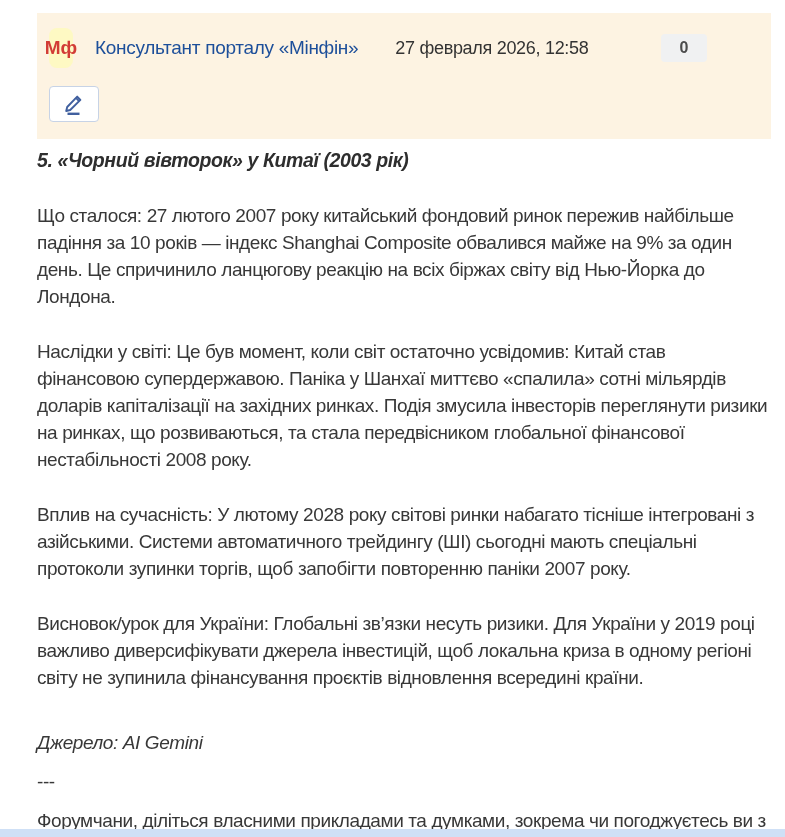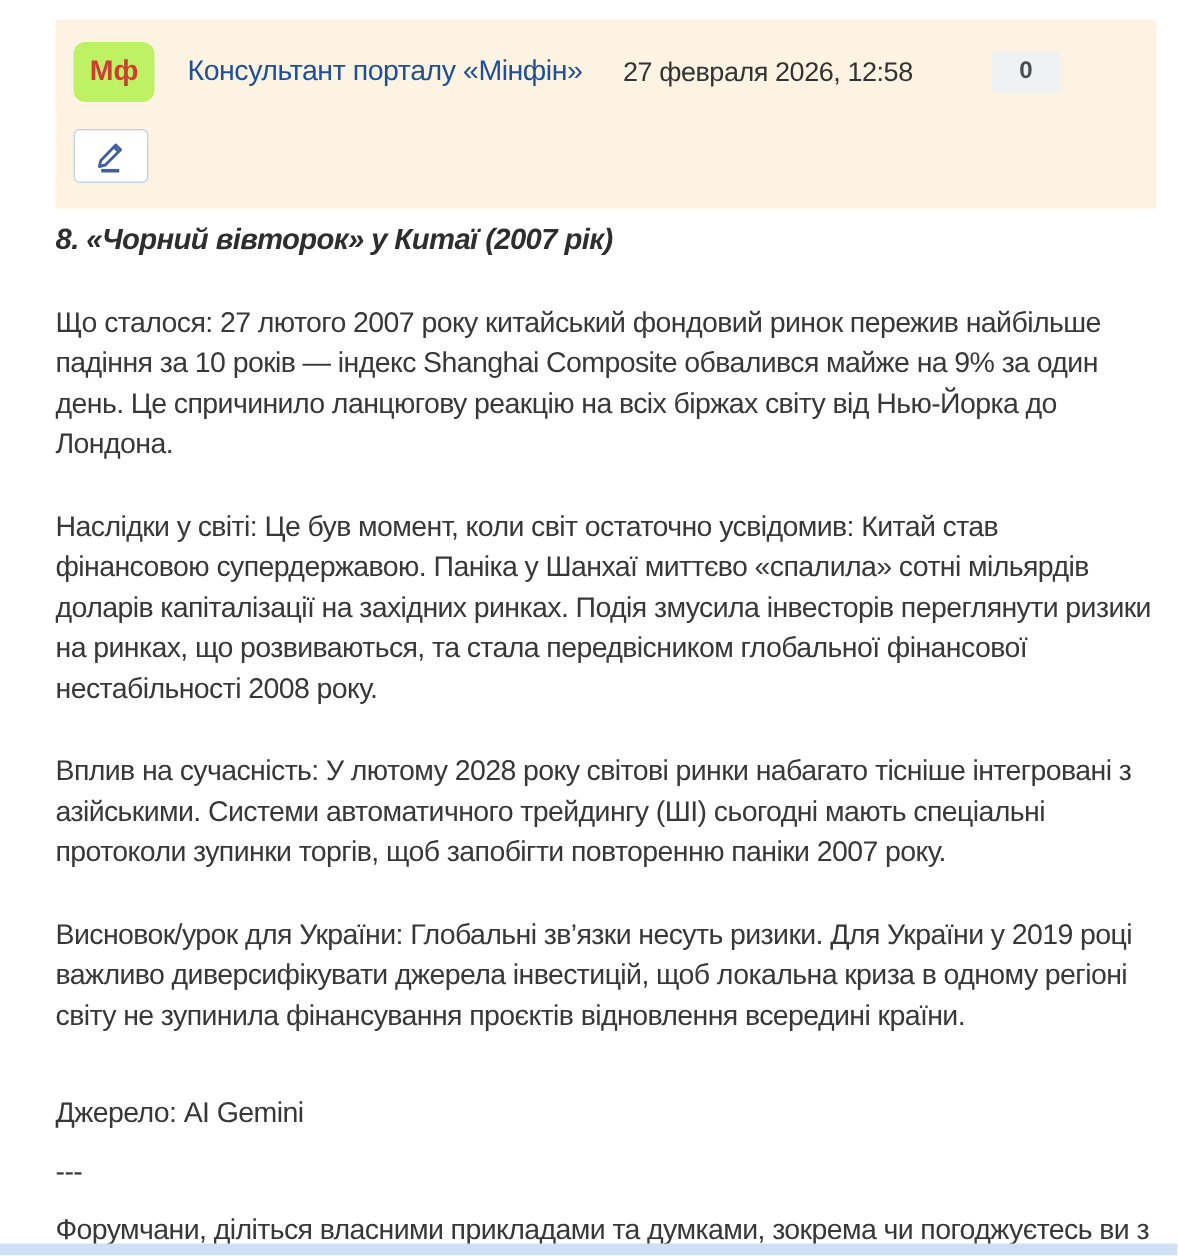--- a/index.html
+++ b/index.html
@@ -15,41 +15,41 @@
   
   .post-header {
     position: absolute;
     left: 37px; top: 13px;
     width: 734px; height: 126px;
     background: #fdf3e2;
     padding: 15px 12px 14px 12px;
   }
   .header-row1 { display: flex; align-items: center; }
   .avatar {
-    width: 54px; height: 40px;
-    background: #bef264;
+    width: 24px; height: 40px;
+    background: #fef9c3;
     border-radius: 8px;
     display: flex; align-items: center; justify-content: center;
     font-weight: bold; font-size: 19px;
     color: #d23c35;
     cursor: pointer;
     flex: 0 0 auto;
   }
   .author-link {
     margin-left: 22px;
     color: #1d4f9a;
     font-weight: normal;
     font-size: 19px;
     letter-spacing: -0.3px;
     text-decoration: none;
     cursor: pointer;
     white-space: nowrap;
   }
   .post-date {
-    margin-left: 27px;
+    margin-left: 37px;
     color: #333333;
     font-size: 18px;
     letter-spacing: -0.3px;
     white-space: nowrap;
   }
   .rating-badge {
     margin-left: auto;
     margin-right: 52px;
     min-width: 46px; height: 28px;
     background: #f0f1f2;
@@ -80,21 +80,21 @@
     letter-spacing: -0.4px;
   }
   .post-title {
     margin-top: 8px;
     font-size: 19.5px;
     font-weight: bold;
     font-style: italic;
     color: #2e2e2e;
   }
   .post-paragraph { margin-top: 28px; }
-  .source-line { margin-top: 38px; }
+  .source-line { margin-top: 38px; font-style: italic; }
   .divider-line { margin-top: 12px; }
   .footer-note { margin-top: 12px; }
 
   
   .next-item-edge {
     position: absolute;
     left: 0; bottom: 0;
     width: 785px; height: 8px;
     background: #cfe0f6;
   }
@@ -122,21 +122,21 @@
             <path d="M15.2 4.6 L18.4 7.8 L8.2 18 L4.2 19 L5.2 15 Z" fill="none" stroke="#41609f" stroke-width="1.9" stroke-linejoin="round"></path>
             <line x1="14.2" y1="6.2" x2="17.0" y2="9.0" stroke="#41609f" stroke-width="1.9"></line>
             <line x1="5.5" y1="21.8" x2="17.5" y2="21.8" stroke="#41609f" stroke-width="2.4"></line>
           </svg>
         </span>
       </div>
     </div>
   </div>
 
   <div class="post-body">
-    <div class="post-title">8. «Чорний вівторок» у Китаї (2007 рік)</div>
+    <div class="post-title">5. «Чорний вівторок» у Китаї (2003 рік)</div>
     <p class="post-paragraph">Що сталося: 27 лютого 2007 року китайський фондовий ринок пережив найбільше падіння за 10 років — індекс Shanghai Composite обвалився майже на 9% за один день. Це спричинило ланцюгову реакцію на всіх біржах світу від Нью-Йорка до Лондона.</p>
     <p class="post-paragraph">Наслідки у світі: Це був момент, коли світ остаточно усвідомив: Китай став фінансовою супердержавою. Паніка у Шанхаї миттєво «спалила» сотні мільярдів доларів капіталізації на західних ринках. Подія змусила інвесторів переглянути ризики на ринках, що розвиваються, та стала передвісником глобальної фінансової нестабільності 2008 року.</p>
     <p class="post-paragraph">Вплив на сучасність: У лютому 2028 року світові ринки набагато тісніше інтегровані з азійськими. Системи автоматичного трейдингу (ШІ) сьогодні мають спеціальні протоколи зупинки торгів, щоб запобігти повторенню паніки 2007 року.</p>
     <p class="post-paragraph">Висновок/урок для України: Глобальні зв’язки несуть ризики. Для України у 2019 році важливо диверсифікувати джерела інвестицій, щоб локальна криза в одному регіоні світу не зупинила фінансування проєктів відновлення всередині країни.</p>
     <p class="source-line">Джерело: AI Gemini</p>
     <p class="divider-line">---</p>
     <p class="footer-note">Форумчани, діліться власними прикладами та думками, зокрема чи погоджуєтесь ви з висновками ШІ для України.</p>
 
   </div>
 

